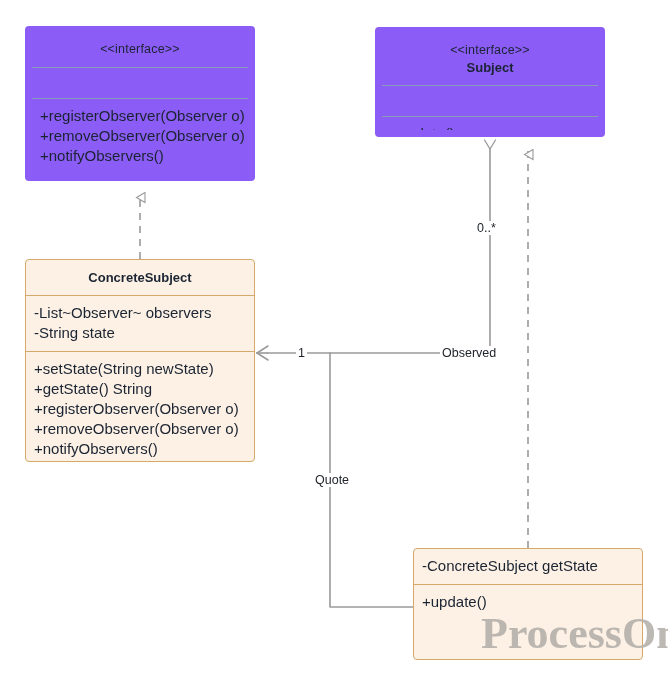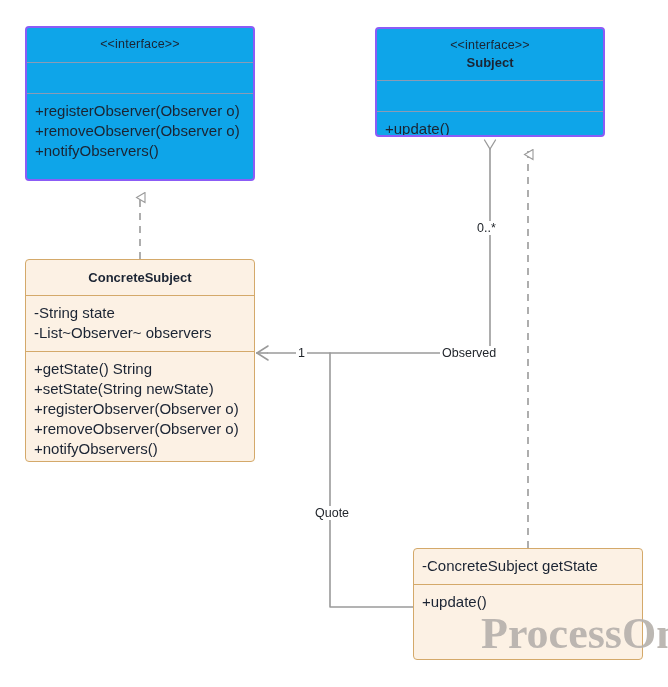--- a/index.html
+++ b/index.html
@@ -24,22 +24,22 @@
     position: absolute;
     box-sizing: border-box;
     border-radius: 4px;
     overflow: hidden;
   }
   .uml-box .sect {
     box-sizing: border-box;
     width: 100%;
   }
   .iface-box {
-    border: 2px solid #8b5cf6;
-    background: #0ea5e9;
+    border: 7px solid #8b5cf6;
+    background: #8b5cf6;
   }
   .iface-box .sect + .sect {
     border-top: 1px solid #8a9bb5;
   }
   .concrete-box {
     border: 1px solid #d4a96a;
     background: #fcf1e4;
   }
   .concrete-box .sect + .sect {
     border-top: 1px solid #d4a96a;
@@ -154,26 +154,26 @@
   <div class="sect members">
     <div class="m">+update()</div>
   </div>
 </div>
 
 <div class="uml-box concrete-box" style="left:25px; top:259px; width:230px; height:203px;">
   <div class="sect hdr">
     <span class="nm">ConcreteSubject</span>
   </div>
   <div class="sect members">
+    <div class="m">-List~Observer~ observers</div>
     <div class="m">-String state</div>
-    <div class="m">-List~Observer~ observers</div>
   </div>
   <div class="sect members">
+    <div class="m">+setState(String newState)</div>
     <div class="m">+getState() String</div>
-    <div class="m">+setState(String newState)</div>
     <div class="m">+registerObserver(Observer o)</div>
     <div class="m">+removeObserver(Observer o)</div>
     <div class="m">+notifyObservers()</div>
   </div>
 </div>
 
 <div class="uml-box concrete-box" style="left:413px; top:548px; width:230px; height:112px;">
   <div class="sect members">
     <div class="m">-ConcreteSubject getState</div>
   </div>
@@ -181,15 +181,15 @@
     <div class="m">+update()</div>
   </div>
 </div>
 
 <div class="edge-label" style="left:475px; top:221px;">0..*</div>
 
 <div class="edge-label" style="left:296px; top:346px;">1</div>
 
 <div class="edge-label" style="left:440px; top:346px;">Observed</div>
 
-<div class="edge-label" style="left:313px; top:473px;margin-top:33px;">Quote</div>
+<div class="edge-label" style="left:313px; top:473px;">Quote</div>
 
 <div class="watermark" style="left:481px; top:612px;">ProcessOn</div>
 
 </body></html>

